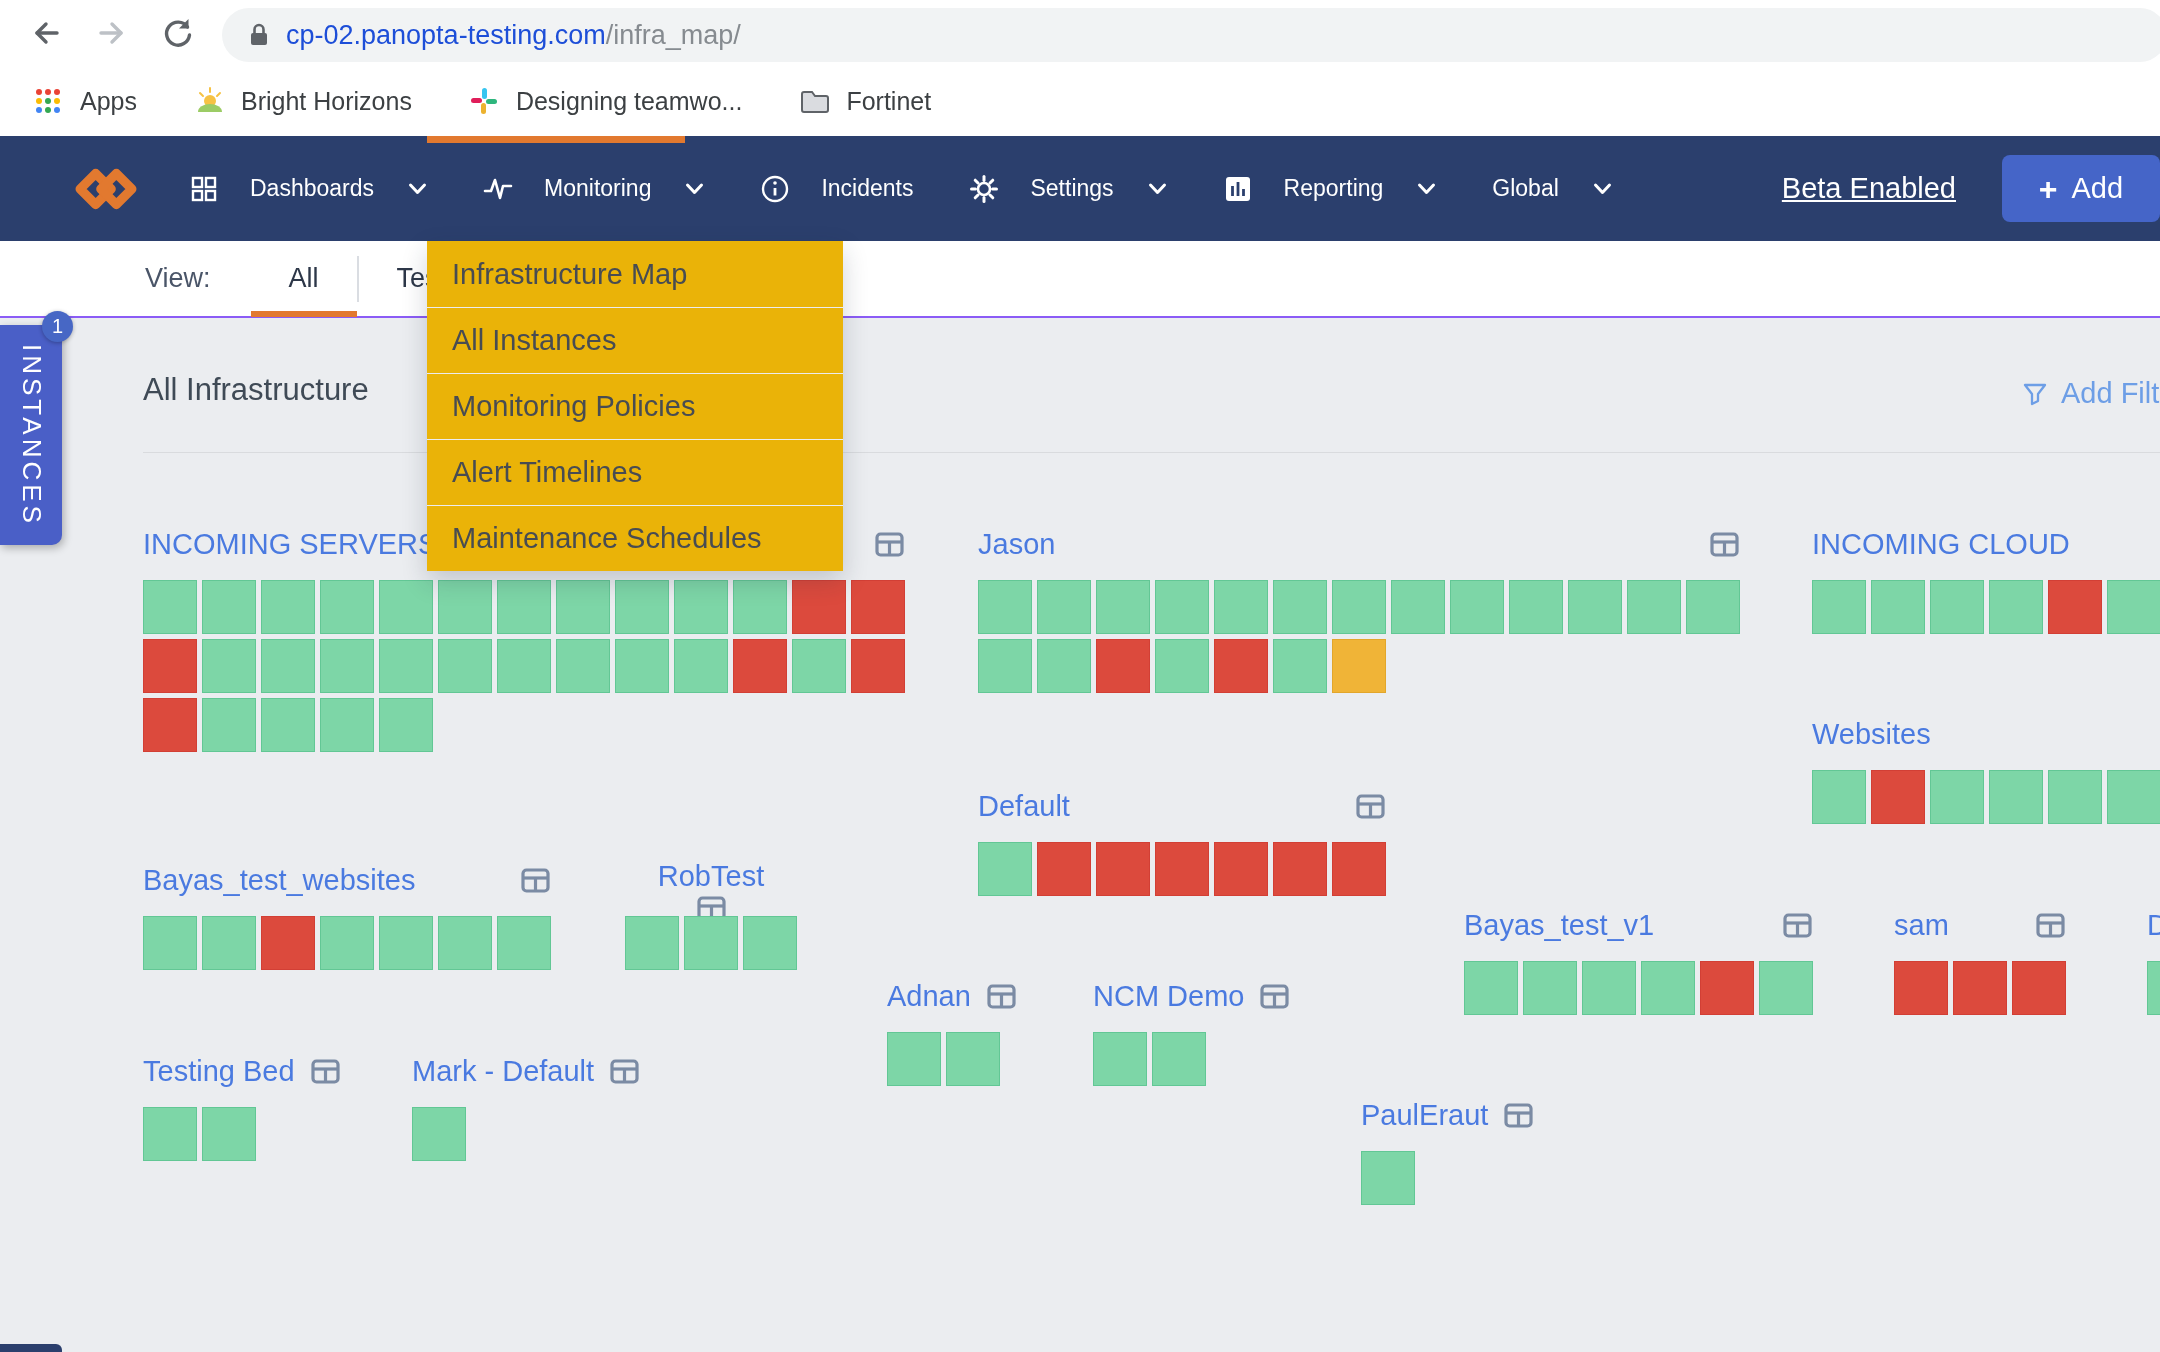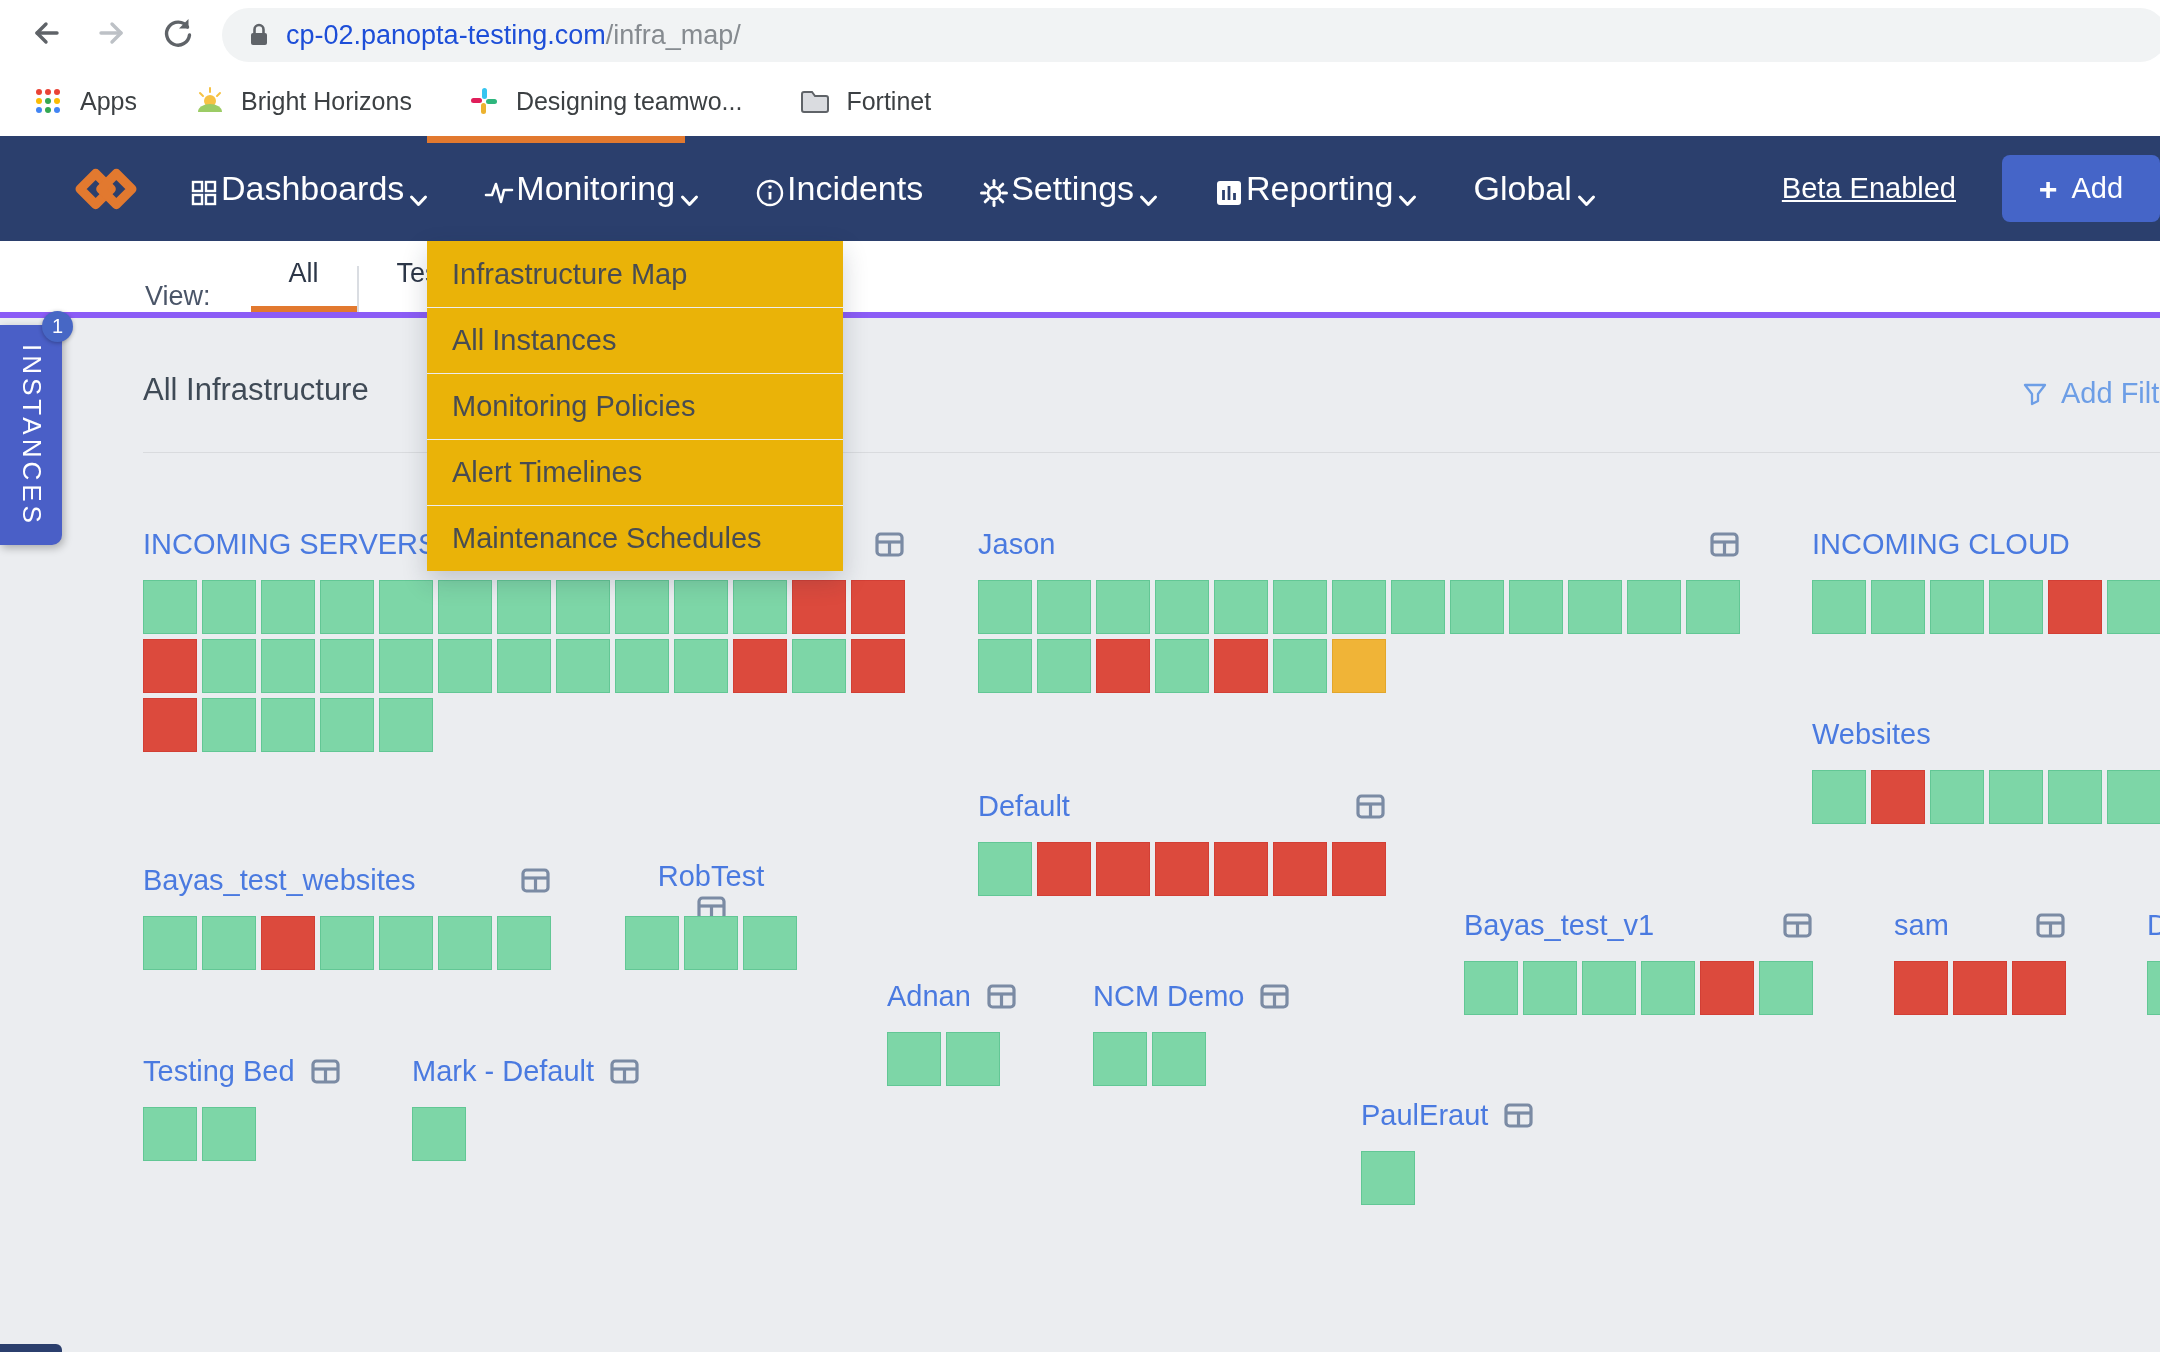--- a/index.html
+++ b/index.html
@@ -18,30 +18,30 @@
   .bookmarks-bar { position:absolute; top:66px; left:0; width:2160px; height:70px; background:#fff; display:flex; align-items:center; gap:58px; padding-left:34px; }
   .bookmark { display:flex; align-items:center; gap:16px; font-size:25px; color:#3c4043; cursor:pointer; }
   .bm-icon { display:inline-flex; width:30px; height:30px; align-items:center; }
 
   
   .navbar { position:absolute; top:136px; left:0; width:2160px; height:105px; background:#2b3f6d; color:#fff; }
   .active-indicator { position:absolute; top:0; left:427px; width:258px; height:7px; background:#E2792F; }
   .nav-flex { position:absolute; top:0; left:0; height:105px; display:flex; align-items:center; }
   .logo { margin-left:75px; display:inline-flex; width:62px; height:46px; }
   .nav-items { display:flex; align-items:center; gap:56px; margin-left:52px; }
-  .nav-item { display:flex; align-items:flex-end; gap:2px; font-size:34px; cursor:pointer; white-space:nowrap; }
+  .nav-item { display:flex; align-items:center; gap:31px; font-size:23px; cursor:pointer; white-space:nowrap; }
   .nav-ico { display:inline-flex; width:30px; height:30px; }
   .chev { display:inline-flex; width:19px; height:14px; margin-left:3px; }
   .nav-right { position:absolute; right:0; top:0; height:105px; display:flex; align-items:center; gap:46px; }
   .beta-link { font-size:29px; color:#fff; text-decoration:underline; cursor:pointer; white-space:nowrap; }
   .add-btn { height:67px; width:158px; background:#4565C8; border-radius:8px; color:#fff; font-size:29px; display:flex; align-items:center; justify-content:center; gap:14px; cursor:pointer; }
   .plus { font-size:32px; font-weight:bold; line-height:1; }
 
   
-  .view-row { position:absolute; top:241px; left:0; width:2160px; height:77px; background:#fff; display:flex; align-items:flex-end; border-bottom:6px solid #8b5cf6; }
+  .view-row { position:absolute; top:241px; left:0; width:2160px; height:77px; background:#fff; display:flex; align-items:center; border-bottom:2px solid #8b5cf6; }
   .view-label { margin-left:145px; font-size:27px; color:#4a5568; }
   .vtab { height:77px; display:flex; align-items:center; padding:0 38px; font-size:27px; color:#2d3748; cursor:pointer; }
   .vtab.active { border-bottom:6px solid #E2792F; padding-top:6px; }
   .vtab.first { margin-left:40px; }
   .vsep { width:2px; height:46px; background:#dadde2; }
 
   
   .menu { position:absolute; left:427px; top:241px; width:416px; background:#eab308; z-index:60; box-shadow:0 10px 24px rgba(30,40,60,.20); }
   .menu-item { height:66px; display:flex; align-items:center; padding-left:25px; font-size:29px; color:#484c52; cursor:pointer; }
   .menu-item + .menu-item { border-top:1px solid #ececee; }

